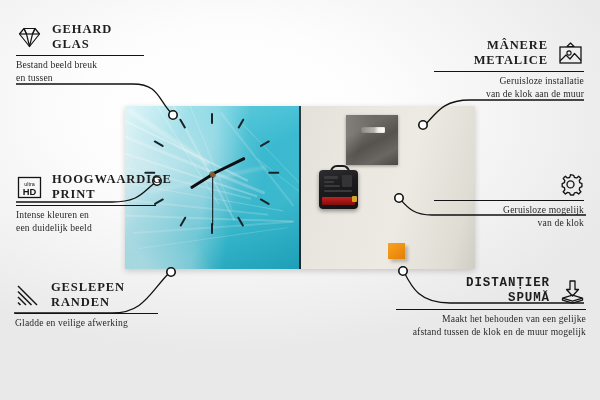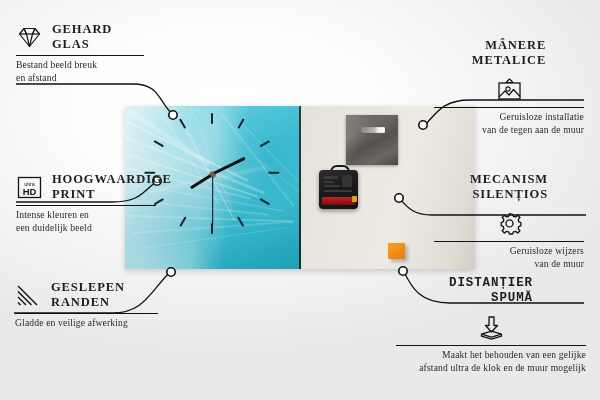--- a/index.html
+++ b/index.html
@@ -92,21 +92,21 @@
     font-size:12.5px;letter-spacing:.9px;color:#1d1d1d;
     line-height:15px;text-transform:uppercase;font-weight:700;
   }
   .co-rule{height:1.4px;background:#131313;margin-top:3px;}
   .co-desc{
     font-size:9.6px;line-height:12.2px;color:#2a2a2a;margin-top:3px;
     letter-spacing:.15px;
   }
   .left .co-head{justify-content:flex-start;}
   .left .co-title,.left .co-desc{text-align:left;}
-  .right .co-head{justify-content:flex-end;flex-direction:column;}
+  .right .co-head{justify-content:flex-end;flex-direction:row;}
   .right .co-title,.right .co-desc{text-align:right;}
   .ico{width:27px;height:25px;flex:0 0 27px;display:block;}
   .ico svg{display:block;width:27px;height:25px;}
   
   #leaders{position:absolute;left:0;top:0;width:600px;height:400px;pointer-events:none;}
 </style>
 </head>
 <body>
 
 <div id="stage">
@@ -220,21 +220,21 @@
         </svg>
       </span>
       <div class="co-title">
         <div>GEHARD</div>
         <div>GLAS</div>
       </div>
     </div>
     <div class="co-rule" style="width:128px;"></div>
     <div class="co-desc">
       <div>Bestand beeld breuk</div>
-      <div>en afstand</div>
+      <div>en tussen</div>
     </div>
   </div>
 
   <div class="callout left" style="left:16px;top:172px;width:160px;">
     <div class="co-head">
       <span class="ico">
         <svg viewBox="0 0 27 25">
           <rect x="2.5" y="2.5" width="22" height="20" fill="none" stroke="#141414" stroke-width="1.3"></rect>
           <text x="13.5" y="11" font-family="Liberation Sans, sans-serif" font-size="5.4" text-anchor="middle" fill="#141414">ultra</text>
           <text x="13.5" y="20" font-family="Liberation Sans, sans-serif" font-size="9.4" font-weight="bold" text-anchor="middle" fill="#141414">HD</text>
@@ -286,43 +286,39 @@
           <path d="M13.5,2 L10,5.5 L17,5.5 Z" fill="none" stroke="#141414" stroke-width="1.2" stroke-linejoin="round"></path>
           <rect x="3" y="6" width="21" height="16" fill="none" stroke="#141414" stroke-width="1.3"></rect>
           <circle cx="12" cy="12" r="2.1" fill="none" stroke="#141414" stroke-width="1.1"></circle>
           <path d="M3,20 L9,14 L13,18 L17.5,12.5 L24,19.5" fill="none" stroke="#141414" stroke-width="1.2" stroke-linejoin="round"></path>
         </svg>
       </span>
     </div>
     <div class="co-rule" style="width:150px;margin-left:auto;"></div>
     <div class="co-desc">
       <div>Geruisloze installatie</div>
-      <div>van de tegen aan de muur</div>
+      <div>van de klok aan de muur</div>
     </div>
   </div>
 
   <div class="callout right" style="left:434px;top:172px;width:150px;">
     <div class="co-head">
-      <div class="co-title" style="flex:1;">
-        <div>MECANISM</div>
-        <div>SILENȚIOS</div>
-      </div>
       <span class="ico">
         <svg viewBox="0 0 27 25">
           <g fill="none" stroke="#141414" stroke-width="1.35" stroke-linejoin="round">
             <path d="M13.5,2.6 l3.1,0.7 0.9,2.2 2.3,0.4 1.9,-1.6 2.2,2.2 -1.6,1.9 0.4,2.3 2.2,0.9 0,3.1 -2.2,0.9 -0.4,2.3 1.6,1.9 -2.2,2.2 -1.9,-1.6 -2.3,0.4 -0.9,2.2 -3.1,0 -0.9,-2.2 -2.3,-0.4 -1.9,1.6 -2.2,-2.2 1.6,-1.9 -0.4,-2.3 -2.2,-0.9 0,-3.1 2.2,-0.9 0.4,-2.3 -1.6,-1.9 2.2,-2.2 1.9,1.6 2.3,-0.4 0.9,-2.2 z"></path>
             <circle cx="13.5" cy="12.4" r="3.5"></circle>
           </g>
         </svg>
       </span>
     </div>
     <div class="co-rule" style="width:150px;margin-left:auto;"></div>
     <div class="co-desc">
-      <div>Geruisloze wijzers</div>
-      <div>van de muur</div>
+      <div>Geruisloze mogelijk</div>
+      <div>van de klok</div>
     </div>
   </div>
 
   <div class="callout right" style="left:396px;top:276px;width:190px;">
     <div class="co-head">
       <div class="co-title" style="flex:1;font-family:Liberation Mono, monospace;">
         <div>DISTANȚIER</div>
         <div>SPUMĂ</div>
       </div>
       <span class="ico">
@@ -331,17 +327,17 @@
             <path d="M11,2 L16,2 L16,10.5 L19.5,10.5 L13.5,17 L7.5,10.5 L11,10.5 Z"></path>
             <path d="M13.5,16.2 L23.5,19.2 L13.5,22.2 L3.5,19.2 Z"></path>
             <path d="M3.5,19.2 L3.5,21.2 L13.5,24.2 L23.5,21.2 L23.5,19.2"></path>
           </g>
         </svg>
       </span>
     </div>
     <div class="co-rule" style="width:190px;margin-left:auto;"></div>
     <div class="co-desc">
       <div>Maakt het behouden van een gelijke</div>
-      <div>afstand ultra de klok en de muur mogelijk</div>
+      <div>afstand tussen de klok en de muur mogelijk</div>
     </div>
   </div>
 
 </div>
 
 </body></html>

